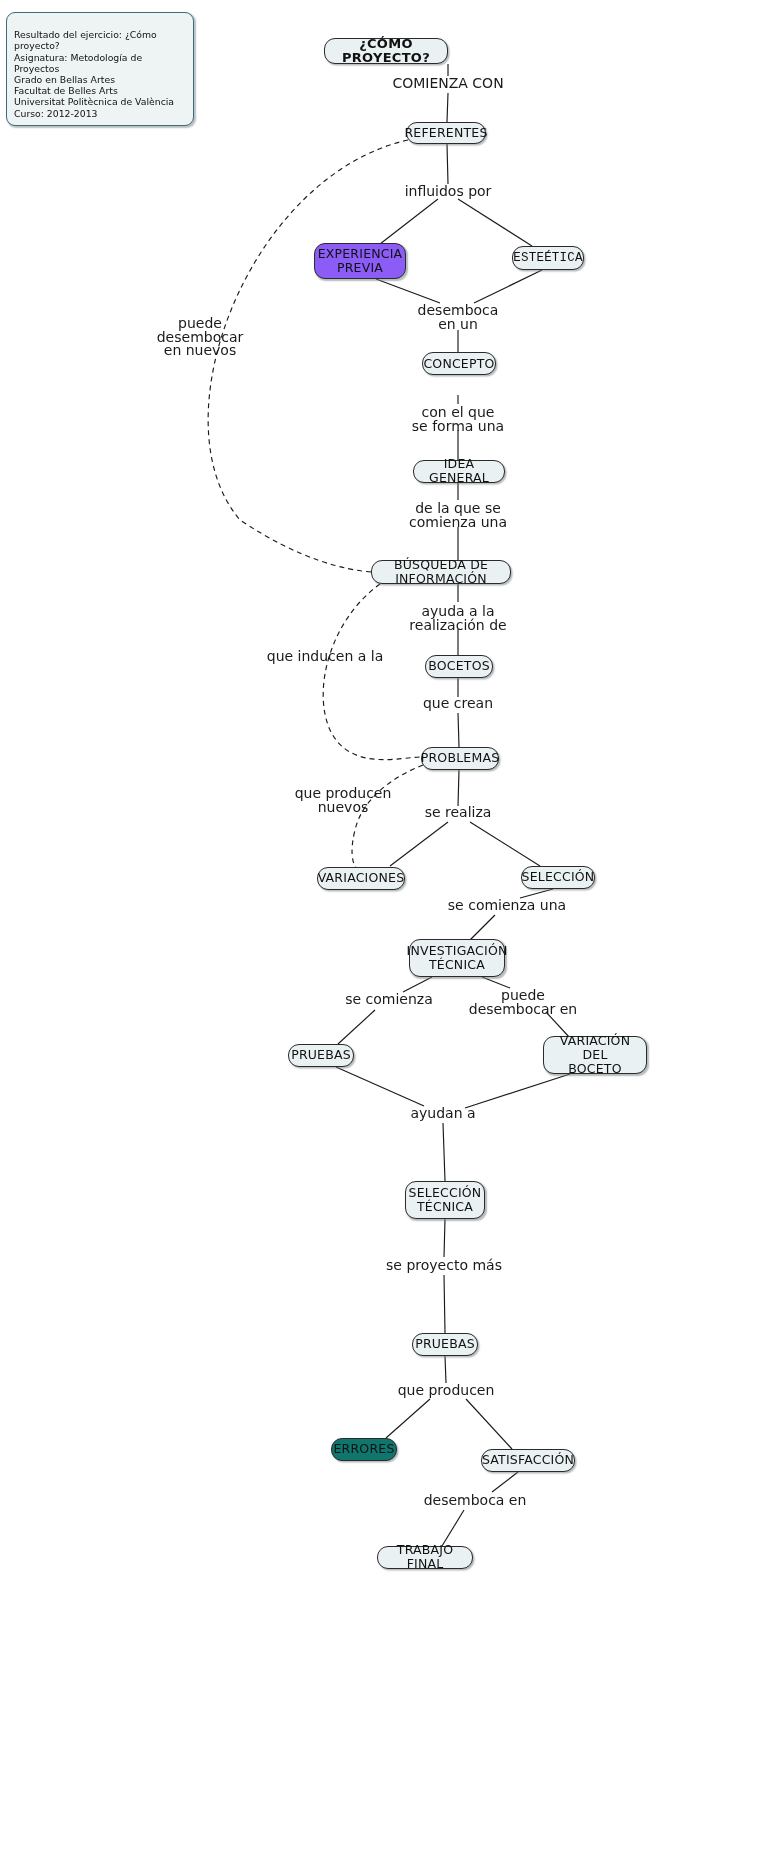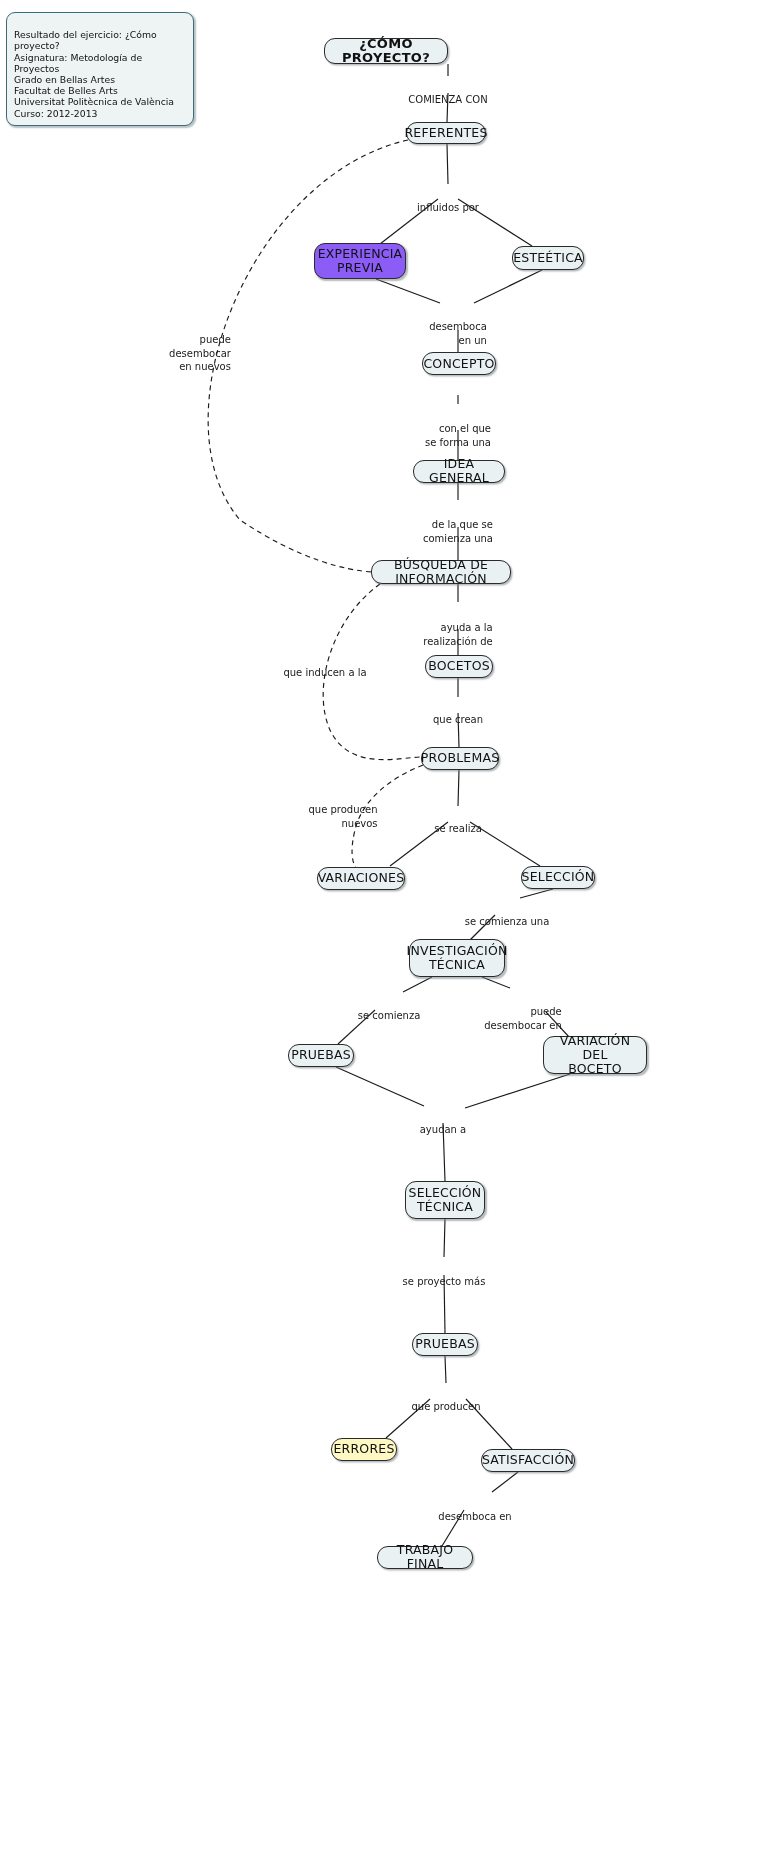--- a/index.html
+++ b/index.html
@@ -45,28 +45,27 @@
     z-index: 3;
   }
   .node.root {
     font-weight: bold;
     font-size: 13px;
     letter-spacing: 0.3px;
   }
   .link-label {
     position: absolute;
     color: #1a1a1a;
-    font-size: 10px;
+    font-size: 14px;
     line-height: 13.5px;
-    text-align: right;
+    text-align: center;
     white-space: pre-line;
     background: transparent;
     z-index: 2;
     transform: translateX(-50%);
-    margin-top: 16px;
   }
   .legend {
     position: absolute;
     box-sizing: border-box;
     background: #eef3f4;
     border: 1.2px solid #3b6e7a;
     border-radius: 9px;
     padding: 5px 7px 6px 7px;
     font-size: 9.3px;
     line-height: 11.2px;
@@ -161,34 +160,34 @@
 en nuevos</div>
       <div class="link-label" style="left: 325px; top: 650px;">que inducen a la</div>
       <div class="link-label" style="left: 343px; top: 787px;">que producen
 nuevos</div>
     </div>
   <div id="nodes">
       <div class="node root" style="left: 324px; top: 38px; width: 124px; height: 26px; background: rgb(234, 241, 242); border-color: rgb(43, 43, 43);">¿CÓMO PROYECTO?</div>
       <div class="node" style="left: 406px; top: 122px; width: 80px; height: 22px; background: rgb(234, 241, 242); border-color: rgb(43, 43, 43);">REFERENTES</div>
       <div class="node" style="left: 314px; top: 243px; width: 92px; height: 36px; background: #8b5cf6; border-color: rgb(43, 43, 43);">EXPERIENCIA
 PREVIA</div>
-      <div class="node" style="left: 512px; top: 246px; width: 72px; height: 24px; background: rgb(234, 241, 242); border-color: rgb(43, 43, 43);">ESTEÉTICA</div>
+      <div class="node" style="left: 512px; top: 246px; width: 72px; height: 24px; background: rgb(234, 241, 242); border-color: rgb(43, 43, 43); font-family: Liberation Mono, monospace;">ESTEÉTICA</div>
       <div class="node" style="left: 422px; top: 352px; width: 74px; height: 23px; background: rgb(234, 241, 242); border-color: rgb(43, 43, 43);">CONCEPTO</div>
       <div class="node" style="left: 413px; top: 459.5px; width: 92px; height: 23px; background: rgb(234, 241, 242); border-color: rgb(43, 43, 43);">IDEA GENERAL</div>
       <div class="node" style="left: 371px; top: 560px; width: 140px; height: 24px; background: rgb(234, 241, 242); border-color: rgb(43, 43, 43);">BÚSQUEDA DE INFORMACIÓN</div>
       <div class="node" style="left: 425px; top: 654.5px; width: 68px; height: 23px; background: rgb(234, 241, 242); border-color: rgb(43, 43, 43);">BOCETOS</div>
       <div class="node" style="left: 421px; top: 746.5px; width: 78px; height: 23px; background: rgb(234, 241, 242); border-color: rgb(43, 43, 43);">PROBLEMAS</div>
       <div class="node" style="left: 317px; top: 866.5px; width: 88px; height: 23px; background: rgb(234, 241, 242); border-color: rgb(43, 43, 43);">VARIACIONES</div>
       <div class="node" style="left: 521px; top: 865.5px; width: 74px; height: 23px; background: rgb(234, 241, 242); border-color: rgb(43, 43, 43);">SELECCIÓN</div>
       <div class="node" style="left: 409px; top: 939px; width: 96px; height: 38px; background: rgb(234, 241, 242); border-color: rgb(43, 43, 43);">INVESTIGACIÓN
 TÉCNICA</div>
       <div class="node" style="left: 288px; top: 1043.5px; width: 66px; height: 23px; background: rgb(234, 241, 242); border-color: rgb(43, 43, 43);">PRUEBAS</div>
       <div class="node" style="left: 543px; top: 1036px; width: 104px; height: 38px; background: rgb(234, 241, 242); border-color: rgb(43, 43, 43);">VARIACIÓN DEL
 BOCETO</div>
       <div class="node" style="left: 405px; top: 1181px; width: 80px; height: 38px; background: rgb(234, 241, 242); border-color: rgb(43, 43, 43);">SELECCIÓN
 TÉCNICA</div>
       <div class="node" style="left: 412px; top: 1332.5px; width: 66px; height: 23px; background: rgb(234, 241, 242); border-color: rgb(43, 43, 43);">PRUEBAS</div>
-      <div class="node" style="left: 331px; top: 1437.5px; width: 66px; height: 23px; background: #fef9c3; border-color: rgb(43, 43, 43);">ERRORES</div>
+      <div class="node" style="left: 331px; top: 1437.5px; width: 66px; height: 23px; background: #0f766e; border-color: rgb(43, 43, 43);">ERRORES</div>
       <div class="node" style="left: 481px; top: 1448.5px; width: 94px; height: 23px; background: rgb(234, 241, 242); border-color: rgb(43, 43, 43);">SATISFACCIÓN</div>
       <div class="node" style="left: 377px; top: 1545.5px; width: 96px; height: 23px; background: rgb(234, 241, 242); border-color: rgb(43, 43, 43);">TRABAJO FINAL</div>
     </div>
 
 </div>
 
 </body></html>

